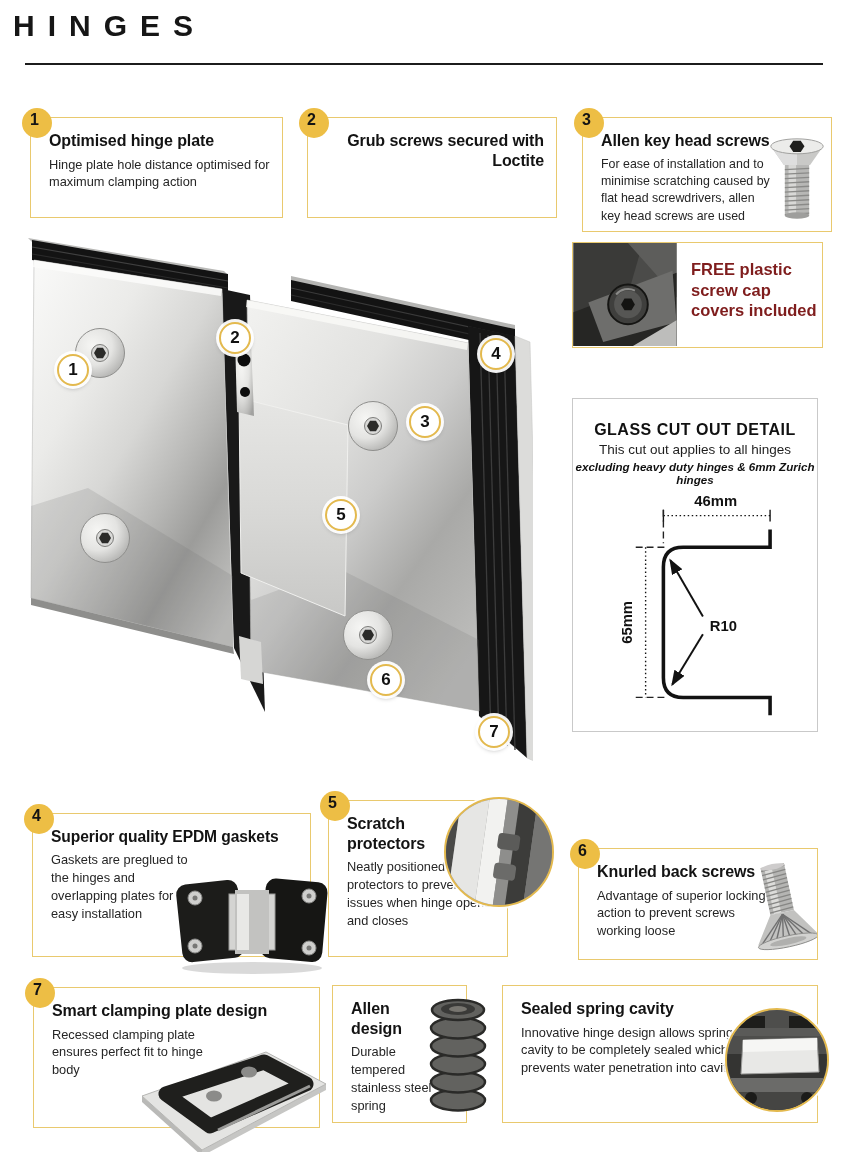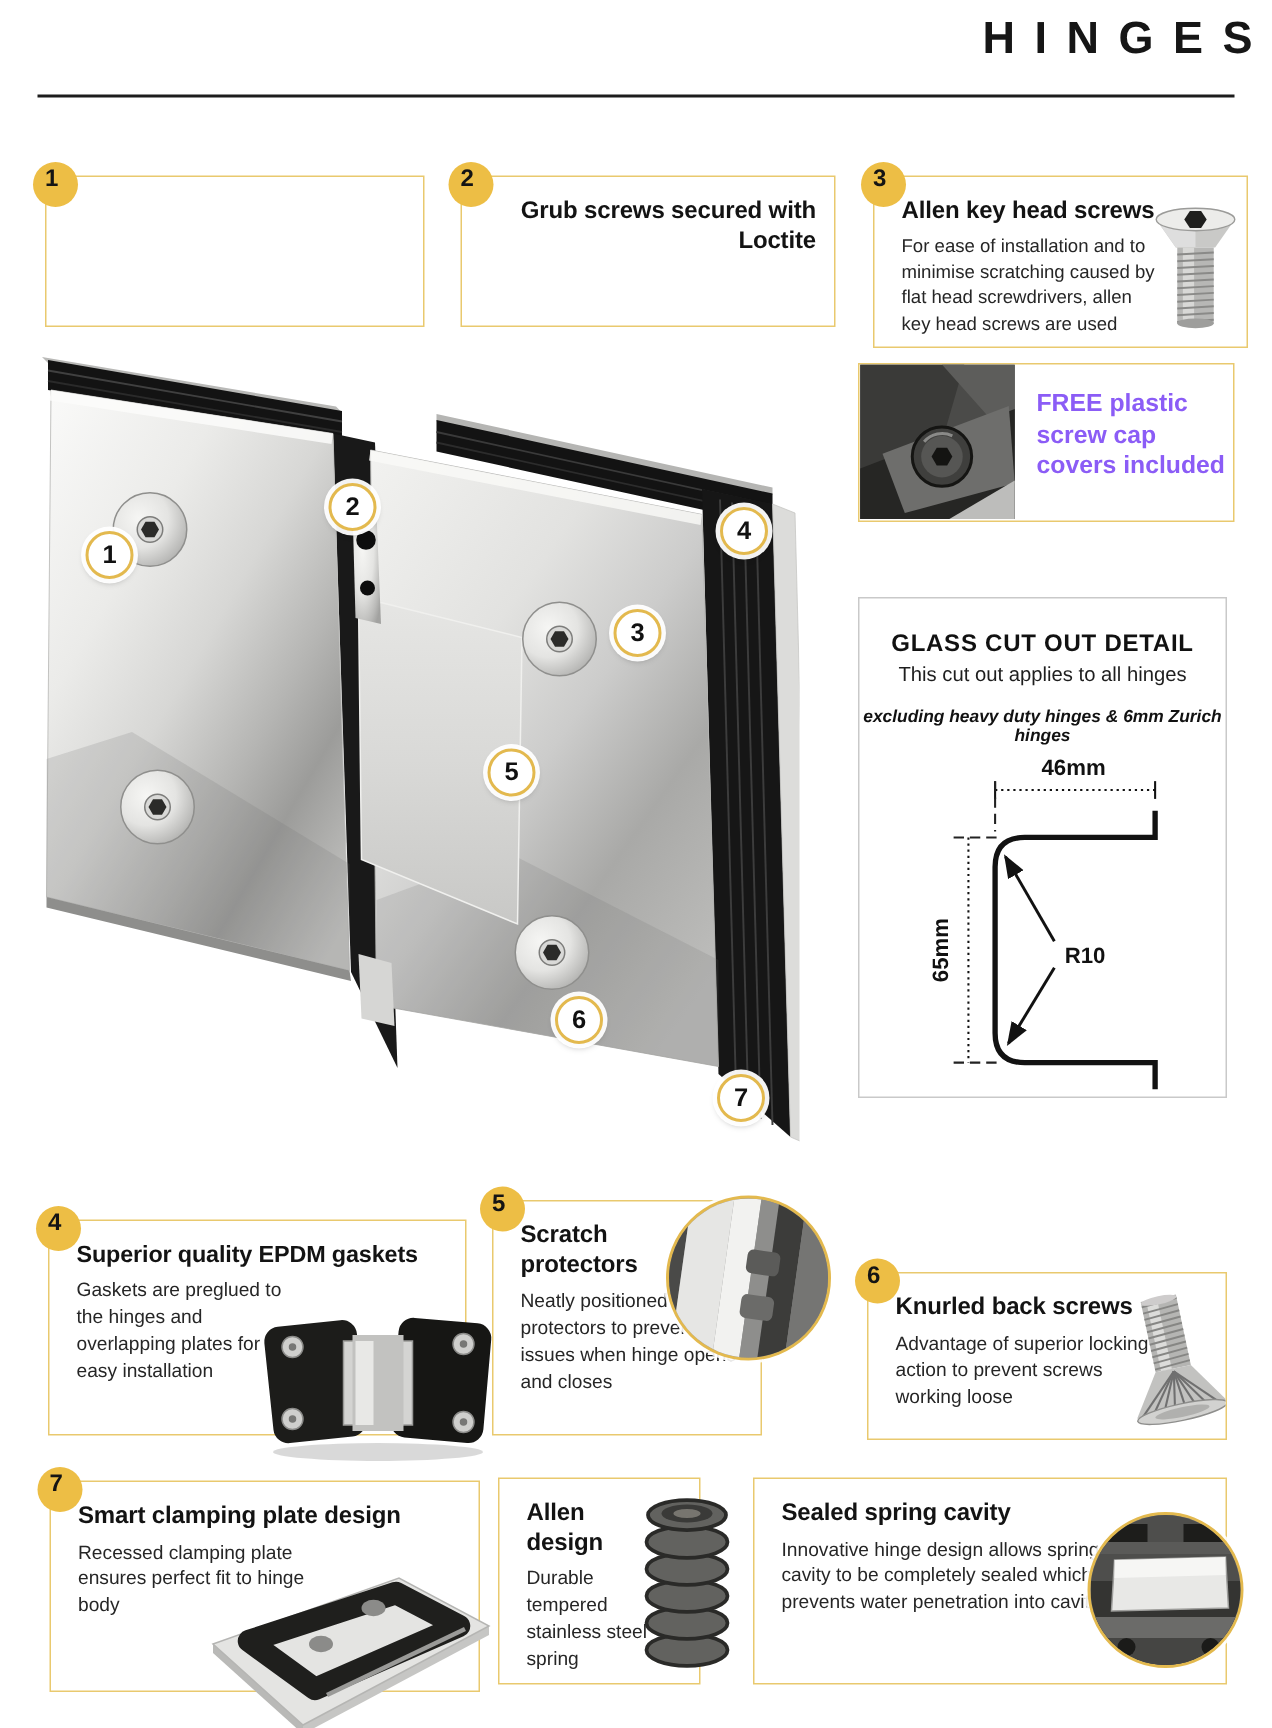--- a/index.html
+++ b/index.html
@@ -8,21 +8,21 @@
     --gold-border:#E9C96E;
     --ink:#1b1b1b;
     --body:#262626;
   }
   *{margin:0;padding:0;box-sizing:border-box;}
   html,body{background:#ffffff;}
   body{font-family:"Liberation Sans","DejaVu Sans",sans-serif;color:var(--ink);}
   #page{position:relative;width:848px;height:1152px;background:#ffffff;overflow:hidden;margin:0 auto;}
 
   
-  .main-title{position:absolute;top:9px;left:0;width:100%;text-align:right;
+  .main-title{position:absolute;top:9px;left:0;width:100%;text-align:left;
     font-size:30px;font-weight:600;letter-spacing:13px;text-indent:13px;color:#161616;}
   .rule{position:absolute;top:63px;left:25px;width:798px;height:2px;background:#1c1c1c;}
   .banner{position:absolute;top:50px;left:252px;width:355px;height:46px;background:var(--gold);
     display:flex;align-items:center;justify-content:center;font-size:19px;font-weight:600;color:#151515;z-index:2;}
 
   
   .card{position:absolute;background:#fff;border:1.5px solid var(--gold-border);}
   .card h3{font-size:16px;font-weight:bold;color:#131313;line-height:1.22;letter-spacing:-.1px;}
   .card p{font-size:12.8px;color:var(--body);line-height:1.4;margin-top:5px;}
   .nowrap{white-space:nowrap;}
@@ -38,35 +38,39 @@
     box-shadow:0 0 0 3px rgba(255,255,255,.95), 0 2px 5px rgba(0,0,0,.35);}
 
   
   .circle-photo{position:absolute;border-radius:50%;border:2px solid #E3B94E;overflow:hidden;
     box-shadow:0 0 0 2px rgba(255,255,255,.9);z-index:2;background:#888;}
 
   
   .cutout-box{position:absolute;left:572px;top:398px;width:246px;height:334px;border:1px solid #c9c9c9;background:#fff;text-align:center;padding-top:22px;}
   .cutout-box .co-title{font-size:16px;font-weight:bold;letter-spacing:.5px;color:#111;}
   .cutout-box .co-sub{font-size:13.5px;margin-top:3px;color:#1e1e1e;}
-  .cutout-box .co-note{font-size:11.6px;font-weight:bold;font-style:italic;color:#111;margin-top:14px;}
+  .cutout-box .co-note{font-size:11.6px;font-weight:bold;font-style:italic;color:#111;margin-top:3px;}
 
   .photo-abs{position:absolute;z-index:2;}
   svg text{font-family:"Liberation Sans","DejaVu Sans",sans-serif;}
 </style>
 </head>
 <body>
 
 <div id="page">
 
   <div class="main-title">HINGES</div>
   <div class="rule"></div>
 
   <div class="card" style="left:30px;top:117px;width:253px;height:101px;">
     <div class="badge">1</div>
+    <div class="pad">
+      <h3 class="nowrap">Optimised hinge plate</h3>
+      <p style="width:224px;">Hinge plate hole distance optimised for maximum clamping action</p>
+    </div>
   </div>
 
   <div class="card" style="left:307px;top:117px;width:250px;height:101px;">
     <div class="badge">2</div>
     <div class="pad">
       <h3 style="width:218px;text-align:right;">Grub screws secured with Loctite</h3>
     </div>
   </div>
 
   <div class="card" style="left:582px;top:117px;width:250px;height:115px;">
@@ -105,21 +109,21 @@
       <polygon points="0,0 70,0 40,104 0,104" fill="#3a3a38"></polygon>
       <polygon points="55,0 104,0 104,55" fill="#5d5d5b"></polygon>
       <polygon points="0,70 104,30 104,104 0,104" fill="#262624"></polygon>
       <polygon points="15,60 100,28 104,80 30,100" fill="#6e6e6c"></polygon>
       <polygon points="60,104 104,78 104,104" fill="#bdbdbb"></polygon>
       <circle cx="55" cy="62" r="20" fill="#3f3f3d" stroke="#151513" stroke-width="2"></circle>
       <circle cx="55" cy="62" r="14" fill="#565654"></circle>
       <polygon points="62,62 58.5,68 51.5,68 48,62 51.5,56 58.5,56" fill="#141412"></polygon>
       <path d="M43,52 A16,16 0 0 1 62,48" stroke="#8a8a88" stroke-width="2" fill="none"></path>
     </svg>
-    <div style="position:absolute;left:118px;top:16px;width:126px;font-size:16.5px;font-weight:bold;line-height:1.25;color:#8b5cf6;">FREE plastic screw cap covers included</div>
+    <div style="position:absolute;left:118px;top:16px;width:126px;font-size:16.5px;font-weight:bold;line-height:1.25;color:#7f1d1d;">FREE plastic screw cap covers included</div>
   </div>
 
   <div style="position:absolute;left:18px;top:238px;width:515px;height:548px;">
     <svg width="515" height="548" viewBox="0 0 515 548">
       <defs>
         <linearGradient id="gLeft" x1="0" y1="0" x2="0.9" y2="1">
           <stop offset="0" stop-color="#fafaf9"></stop>
             <stop offset=".3" stop-color="#ebebe9"></stop>
           <stop offset=".5" stop-color="#d7d7d5"></stop>
             <stop offset=".68" stop-color="#b5b5b3"></stop>

